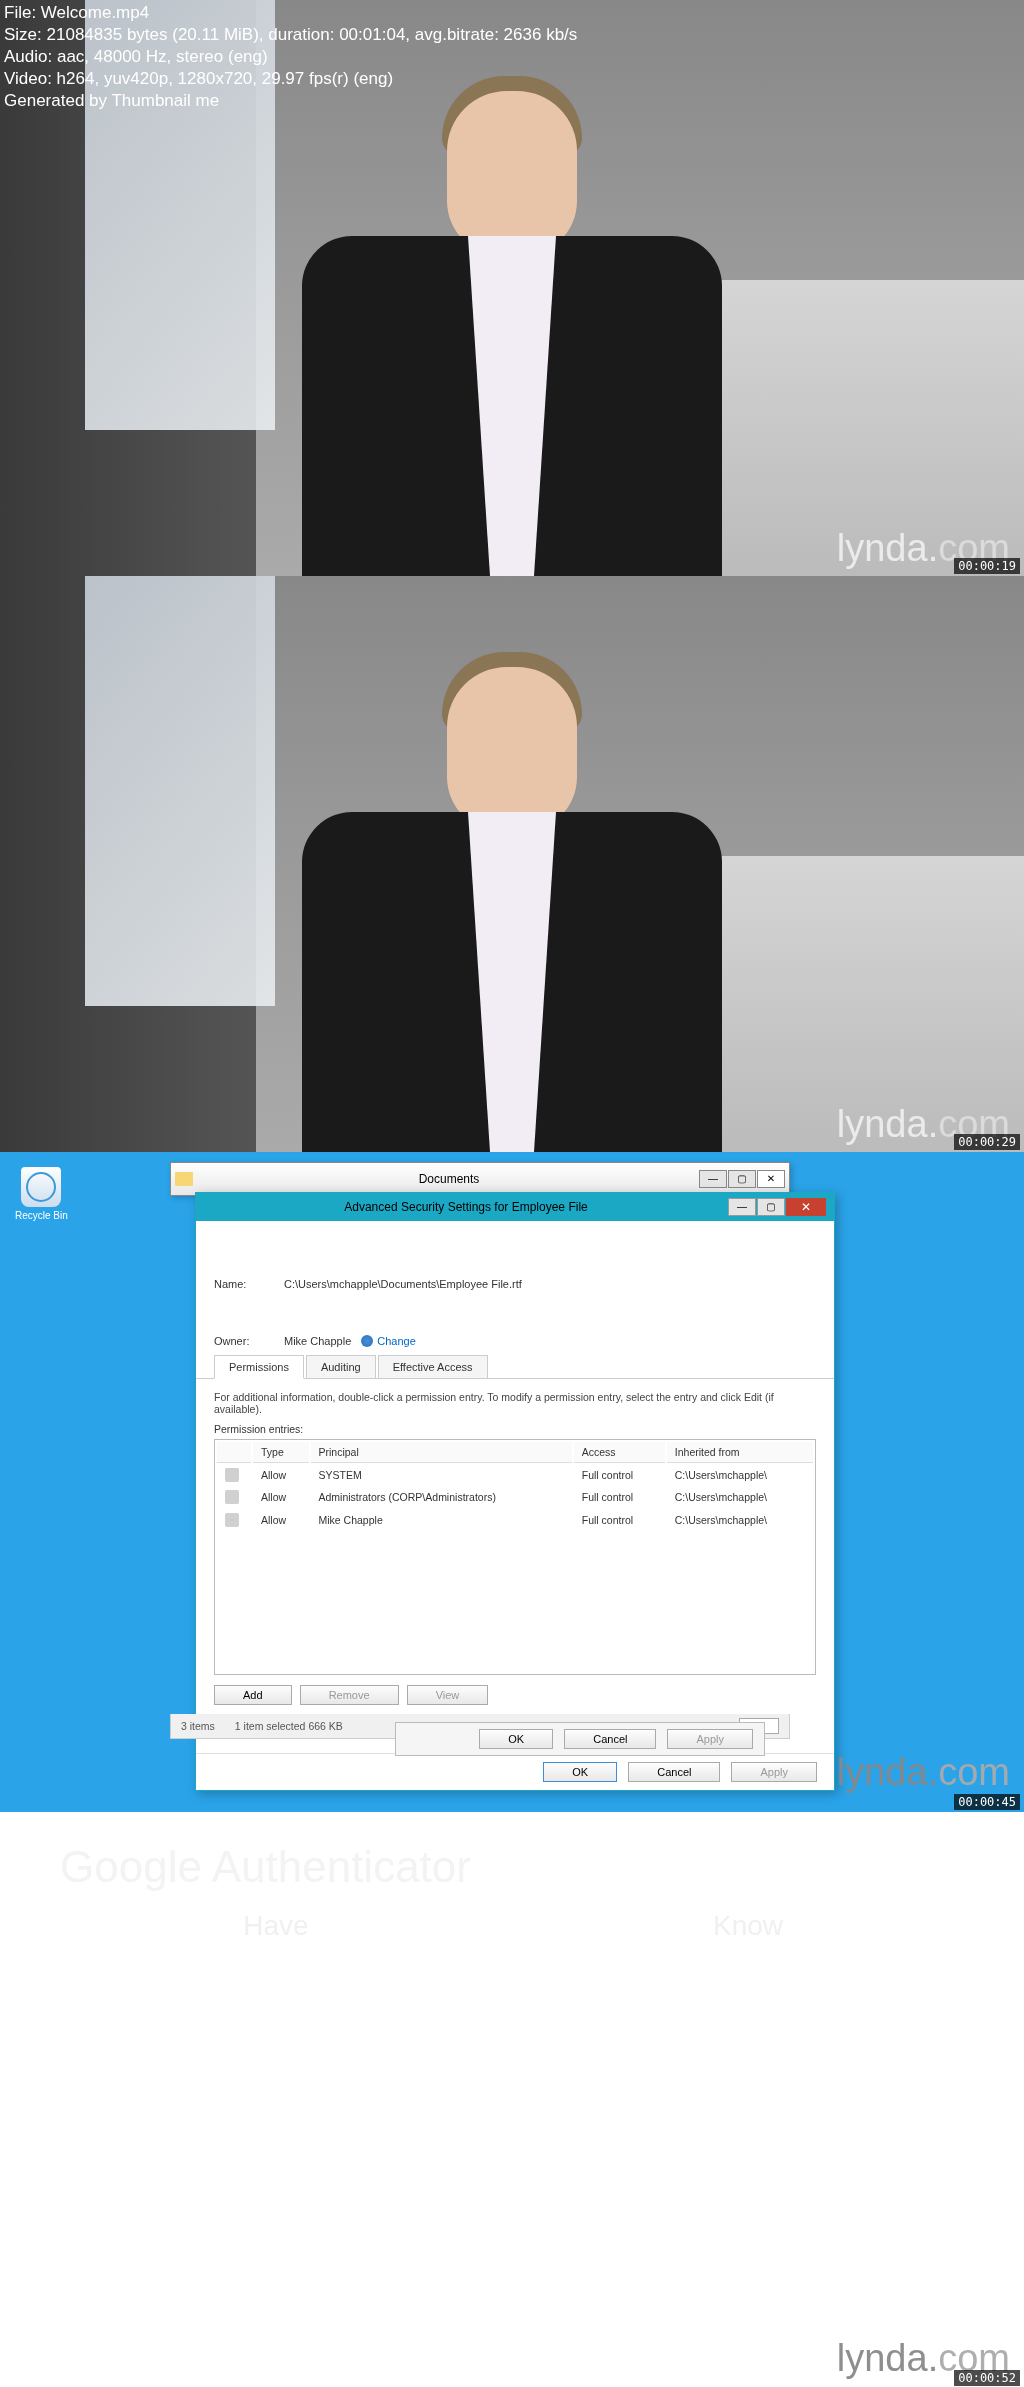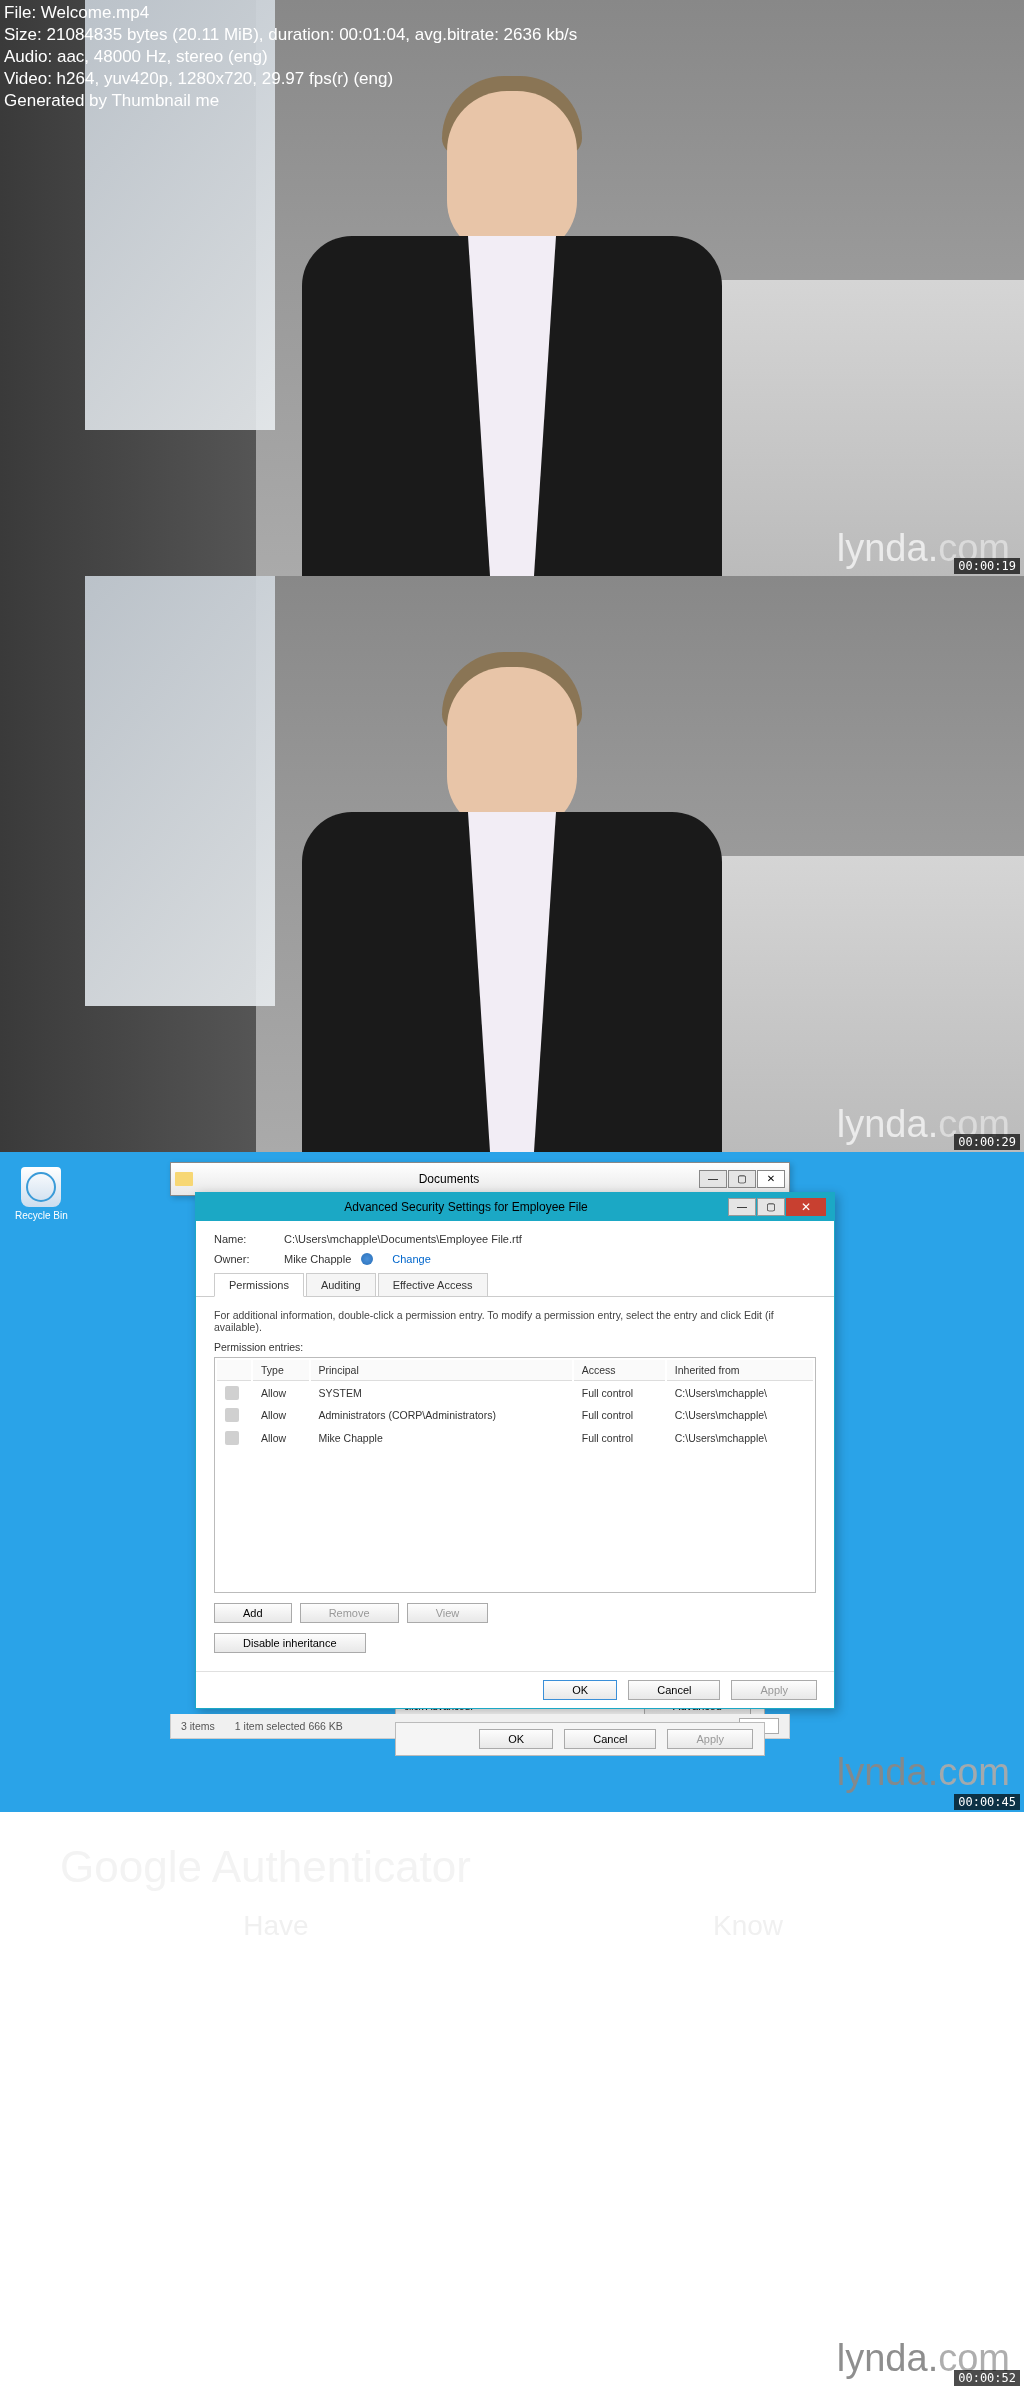--- a/index.html
+++ b/index.html
@@ -218,23 +218,23 @@
     line-height: 16px;
     font-size: 10px;
     margin-right: 1px;
     cursor: pointer;
   }
   .sd-body {
     padding: 12px 18px;
     font-size: 11px;
     color: #333;
   }
-  .sd-row { display: flex; margin-bottom: 8px; align-items: center; }
+  .sd-row { display: flex; margin-bottom: 8px; align-items: center; margin-top: 45px; }
   .sd-label { width: 70px; color: #333; }
-  .sd-link { color: #0066cc; cursor: pointer; margin-left: 10px; display: inline-flex; align-items: flex-end; gap: 19px; }
+  .sd-link { color: #0066cc; cursor: pointer; margin-left: 10px; display: inline-flex; align-items: flex-end; gap: 4px; }
   .change-icon {
     width: 12px; height: 12px;
     background: radial-gradient(circle, #4a90d9, #2a70b9);
     border-radius: 50%;
   }
   .sd-tabs {
     display: flex;
     border-bottom: 1px solid #ccc;
     margin: 8px -18px 0;
     padding: 0 18px;

